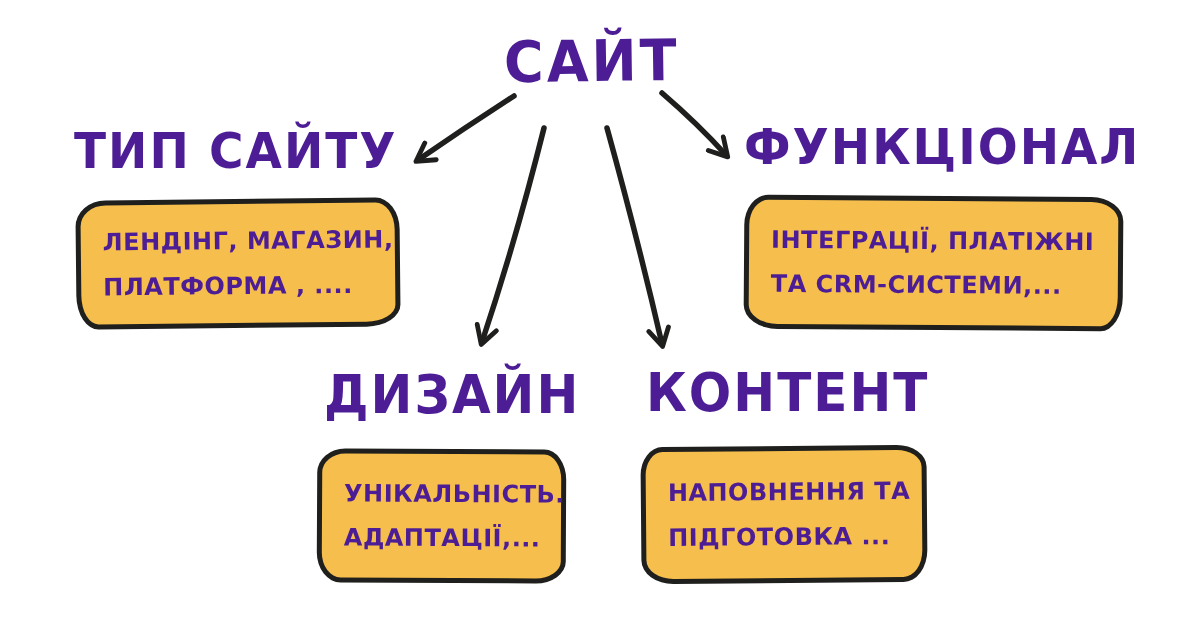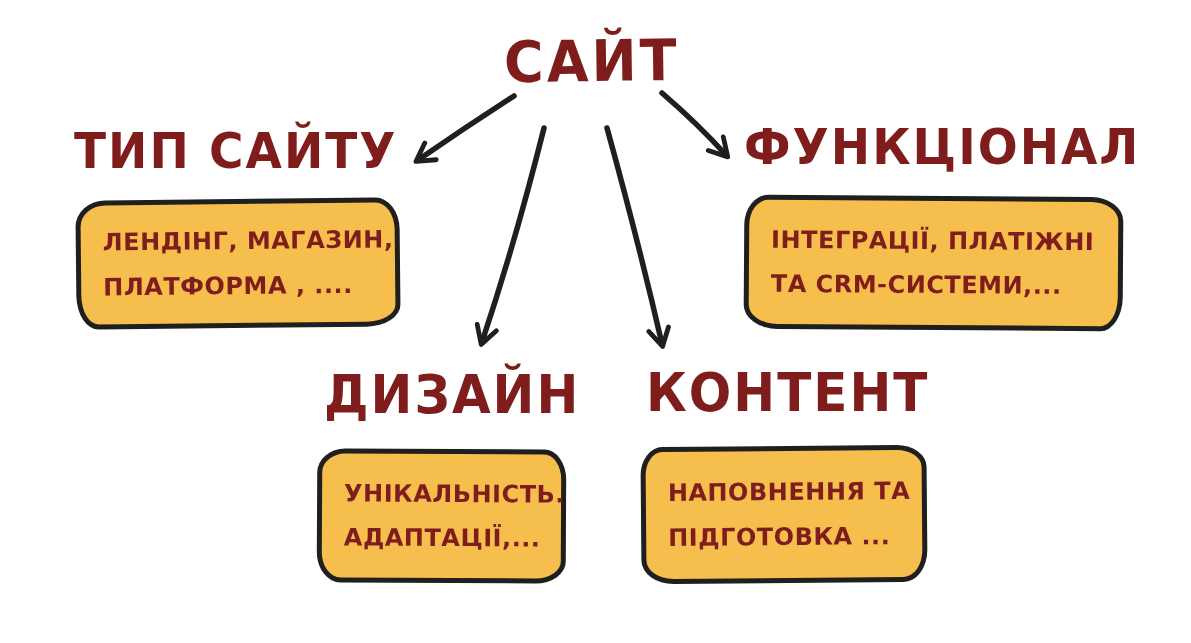--- a/index.html
+++ b/index.html
@@ -7,21 +7,21 @@
     padding: 0;
     background: #ffffff;
   }
   .canvas {
     position: relative;
     width: 1191px;
     height: 643px;
     background: #ffffff;
     overflow: hidden;
     font-family: "DejaVu Sans", sans-serif;
-    color: #7f1d1d;
+    color: #4c1d95;
   }
   .abs { position: absolute; }
   .title {
     font-size: 54px;
     font-weight: bold;
     letter-spacing: 3px;
     transform: rotate(-0.8deg) scaleY(1.06);
     white-space: nowrap;
   }
   .heading {

